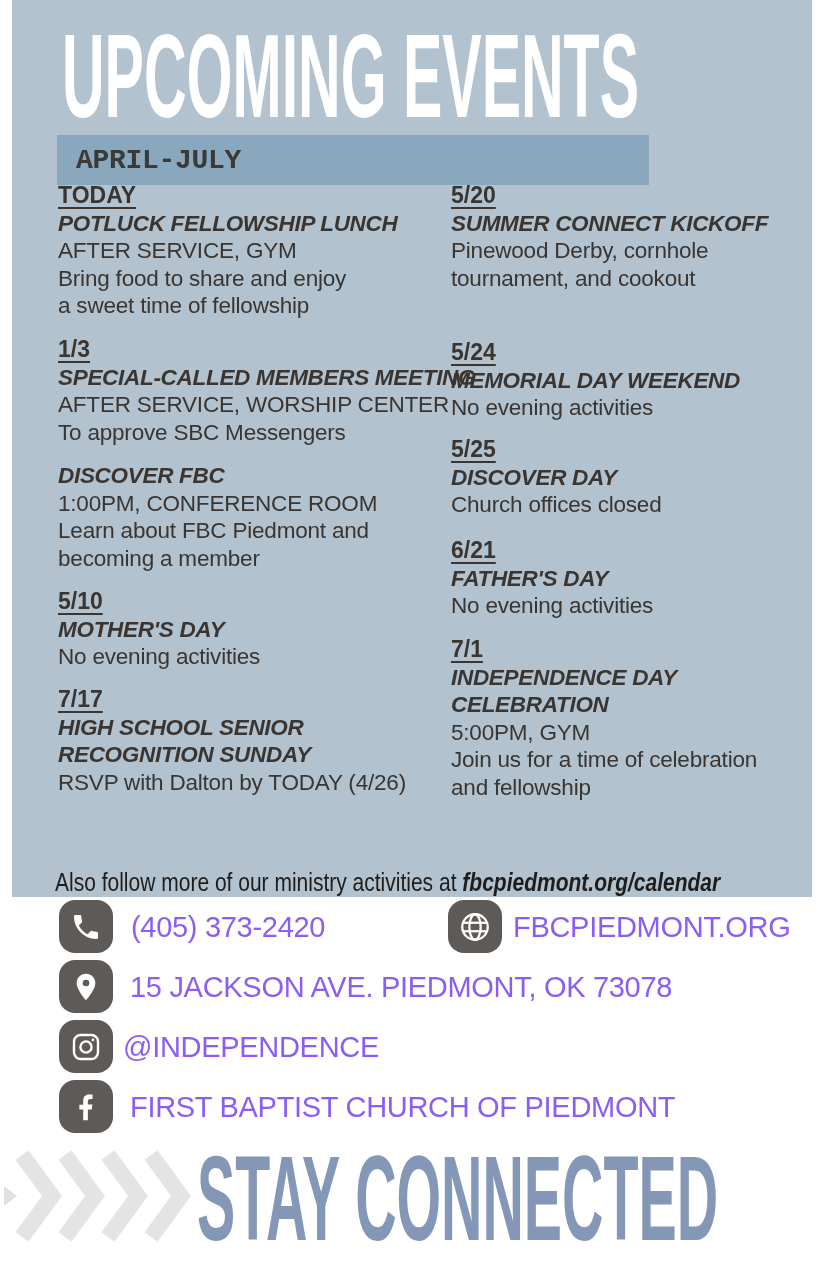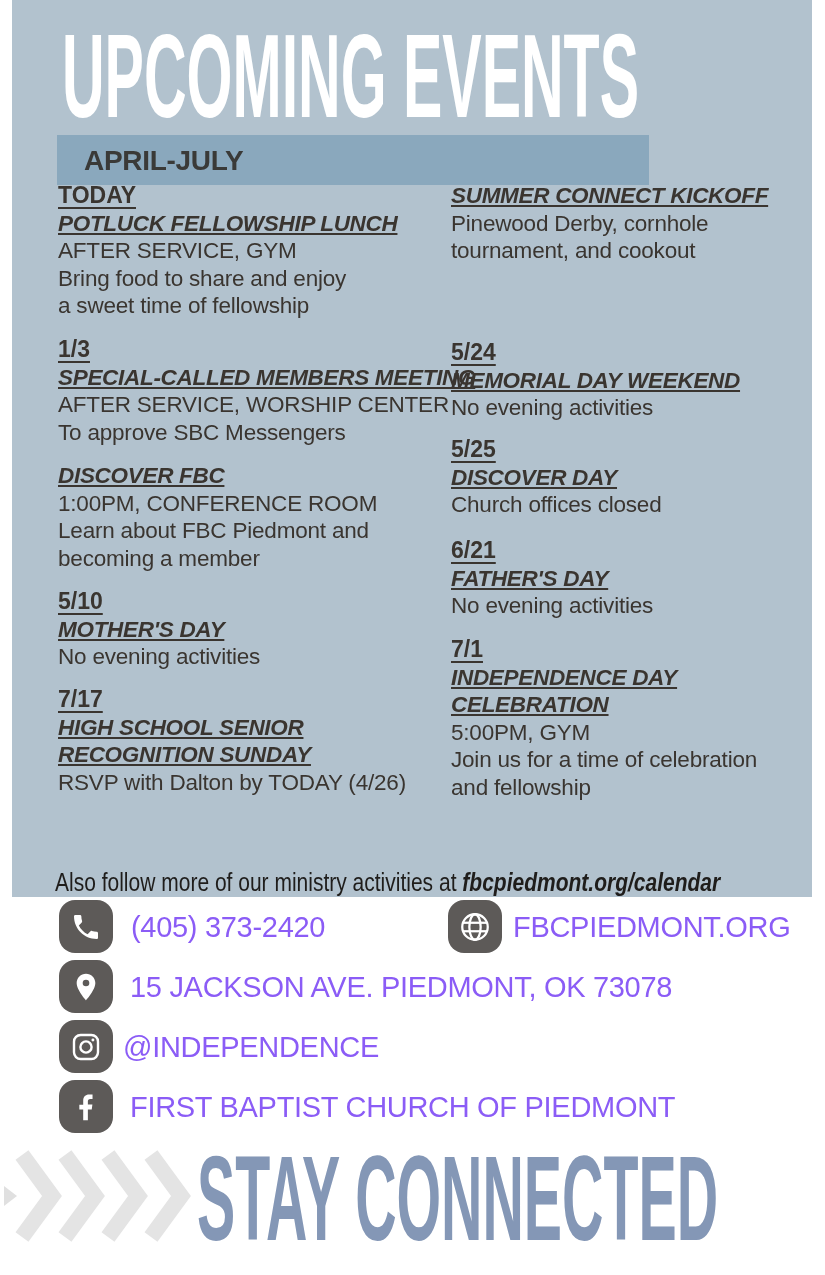--- a/index.html
+++ b/index.html
@@ -7,33 +7,33 @@
     width:825px;height:1275px;position:relative;background:#ffffff;
     font-family:"Liberation Sans",sans-serif;overflow:hidden;
   }
   
   .panel{position:absolute;left:12px;top:0;width:800px;height:897px;background:#b2c2ce;}
   
   .headline-svg{position:absolute;overflow:visible;}
   
   .range-bar{position:absolute;left:57px;top:135px;width:592px;height:50px;background:#8aa8bd;}
   .range-bar span{
-    display:block;padding-left:27px;line-height:51px;font-size:28px;font-weight:700;
-    color:#3a3a38;letter-spacing:-0.3px;
+    display:block;padding-left:19px;line-height:51px;font-size:28px;font-weight:700;
+    color:#3a3a38;letter-spacing:-0.3px;font-family:Liberation Mono, monospace;
   }
   
   .col{position:absolute;top:0;}
   .col-left{left:38px;}
   .col-right{left:431px;}
   .event{position:absolute;color:#3a3530;margin-left:20px;}
   .ev-date{
     font-size:23px;font-weight:700;line-height:27.5px;white-space:pre;
     text-decoration:underline;text-decoration-thickness:2px;text-underline-offset:4px;
   }
-  .ev-title{font-size:22.5px;font-weight:700;font-style:italic;line-height:27.5px;white-space:pre;letter-spacing:-0.3px;text-decoration:underline;}
+  .ev-title{font-size:22.5px;font-weight:700;font-style:italic;line-height:27.5px;white-space:pre;letter-spacing:-0.3px;}
   .ev-line,.ev-desc{font-size:22.5px;font-weight:400;line-height:27.5px;white-space:pre;letter-spacing:-0.2px;}
   
   .footer-note{
     position:absolute;left:55px;top:868px;font-size:25px;line-height:28px;color:#1f1d1b;
     white-space:pre;transform:scaleX(0.84);transform-origin:left center;
   }
   .footer-note .link{font-weight:700;font-style:italic;}
   
   .c-icon{
     position:absolute;width:54px;height:53px;background:#5d5a58;border-radius:16px;
@@ -87,20 +87,21 @@
   <div class="event" style="top:686px">
     <div class="ev-date">7/17</div>
     <div class="ev-title">HIGH SCHOOL SENIOR
 RECOGNITION SUNDAY</div>
     <div class="ev-desc">RSVP with Dalton by TODAY (4/26)</div>
   </div>
 </div>
 
 <div class="col col-right">
   <div class="event" style="top:182px">
+    <div class="ev-date">5/20</div>
     <div class="ev-title">SUMMER CONNECT KICKOFF</div>
     <div class="ev-desc">Pinewood Derby, cornhole
 tournament, and cookout</div>
   </div>
   <div class="event" style="top:339px">
     <div class="ev-date">5/24</div>
     <div class="ev-title">MEMORIAL DAY WEEKEND</div>
     <div class="ev-desc">No evening activities</div>
   </div>
   <div class="event" style="top:436px">

